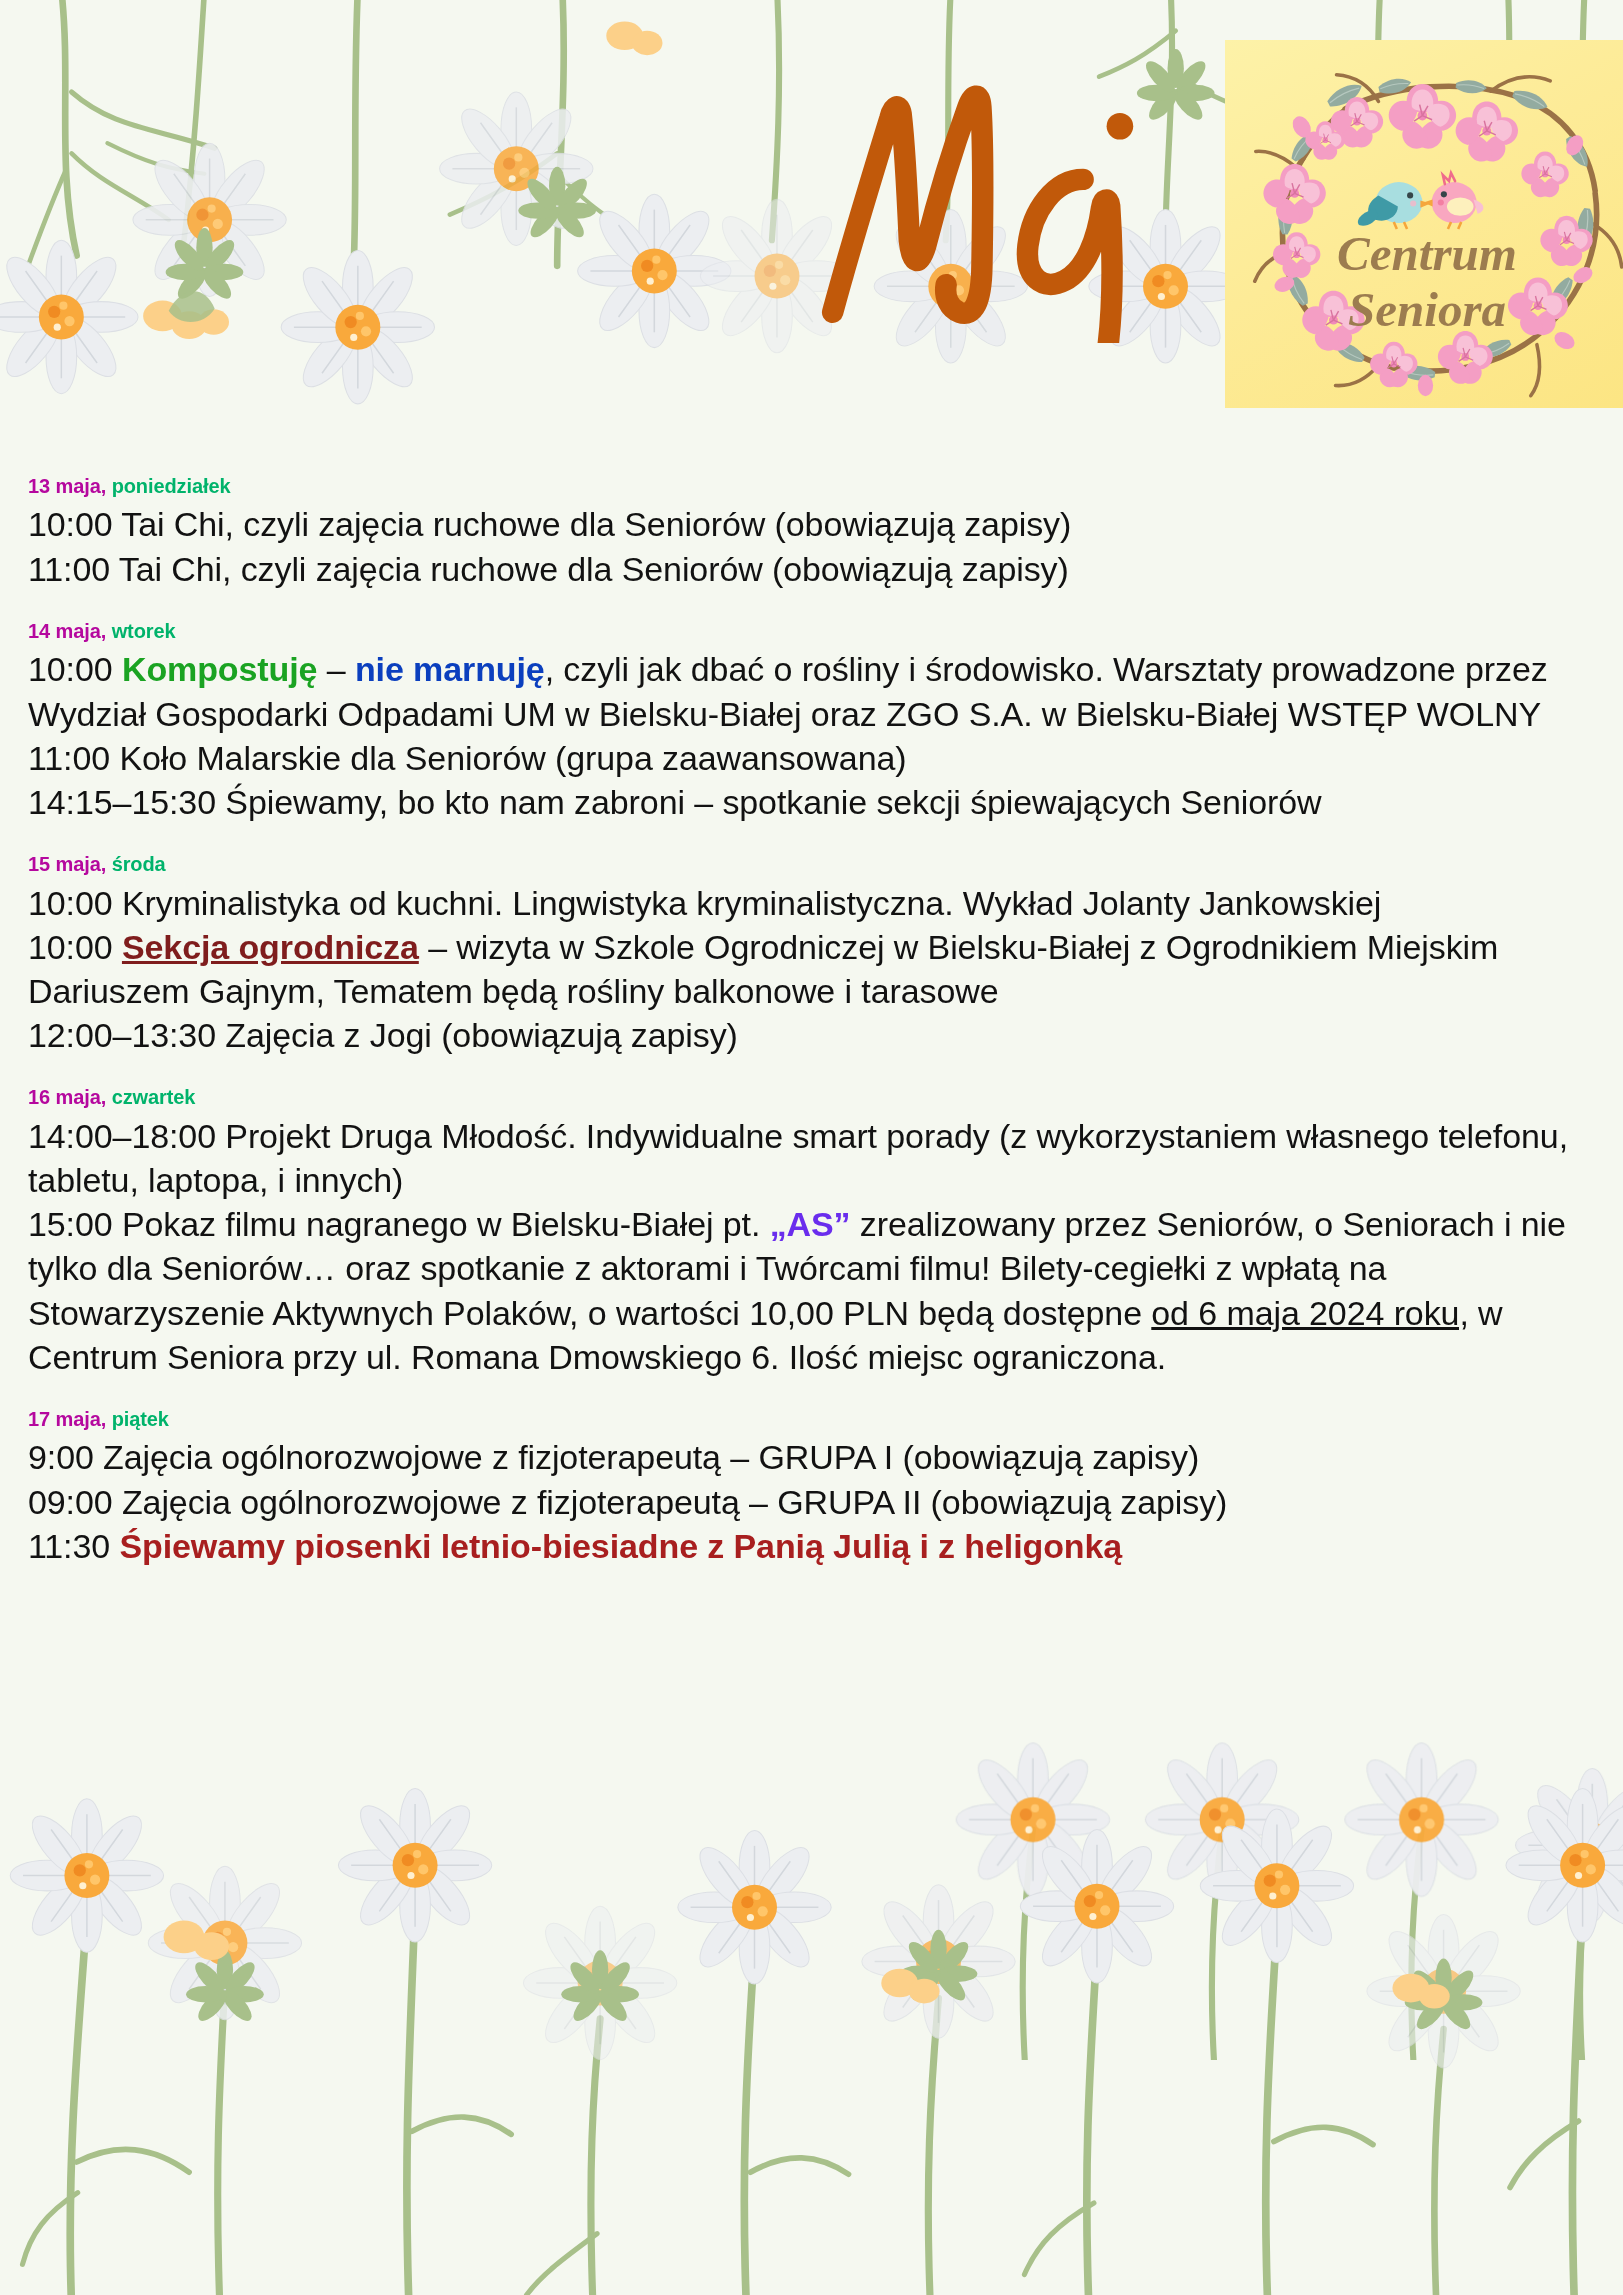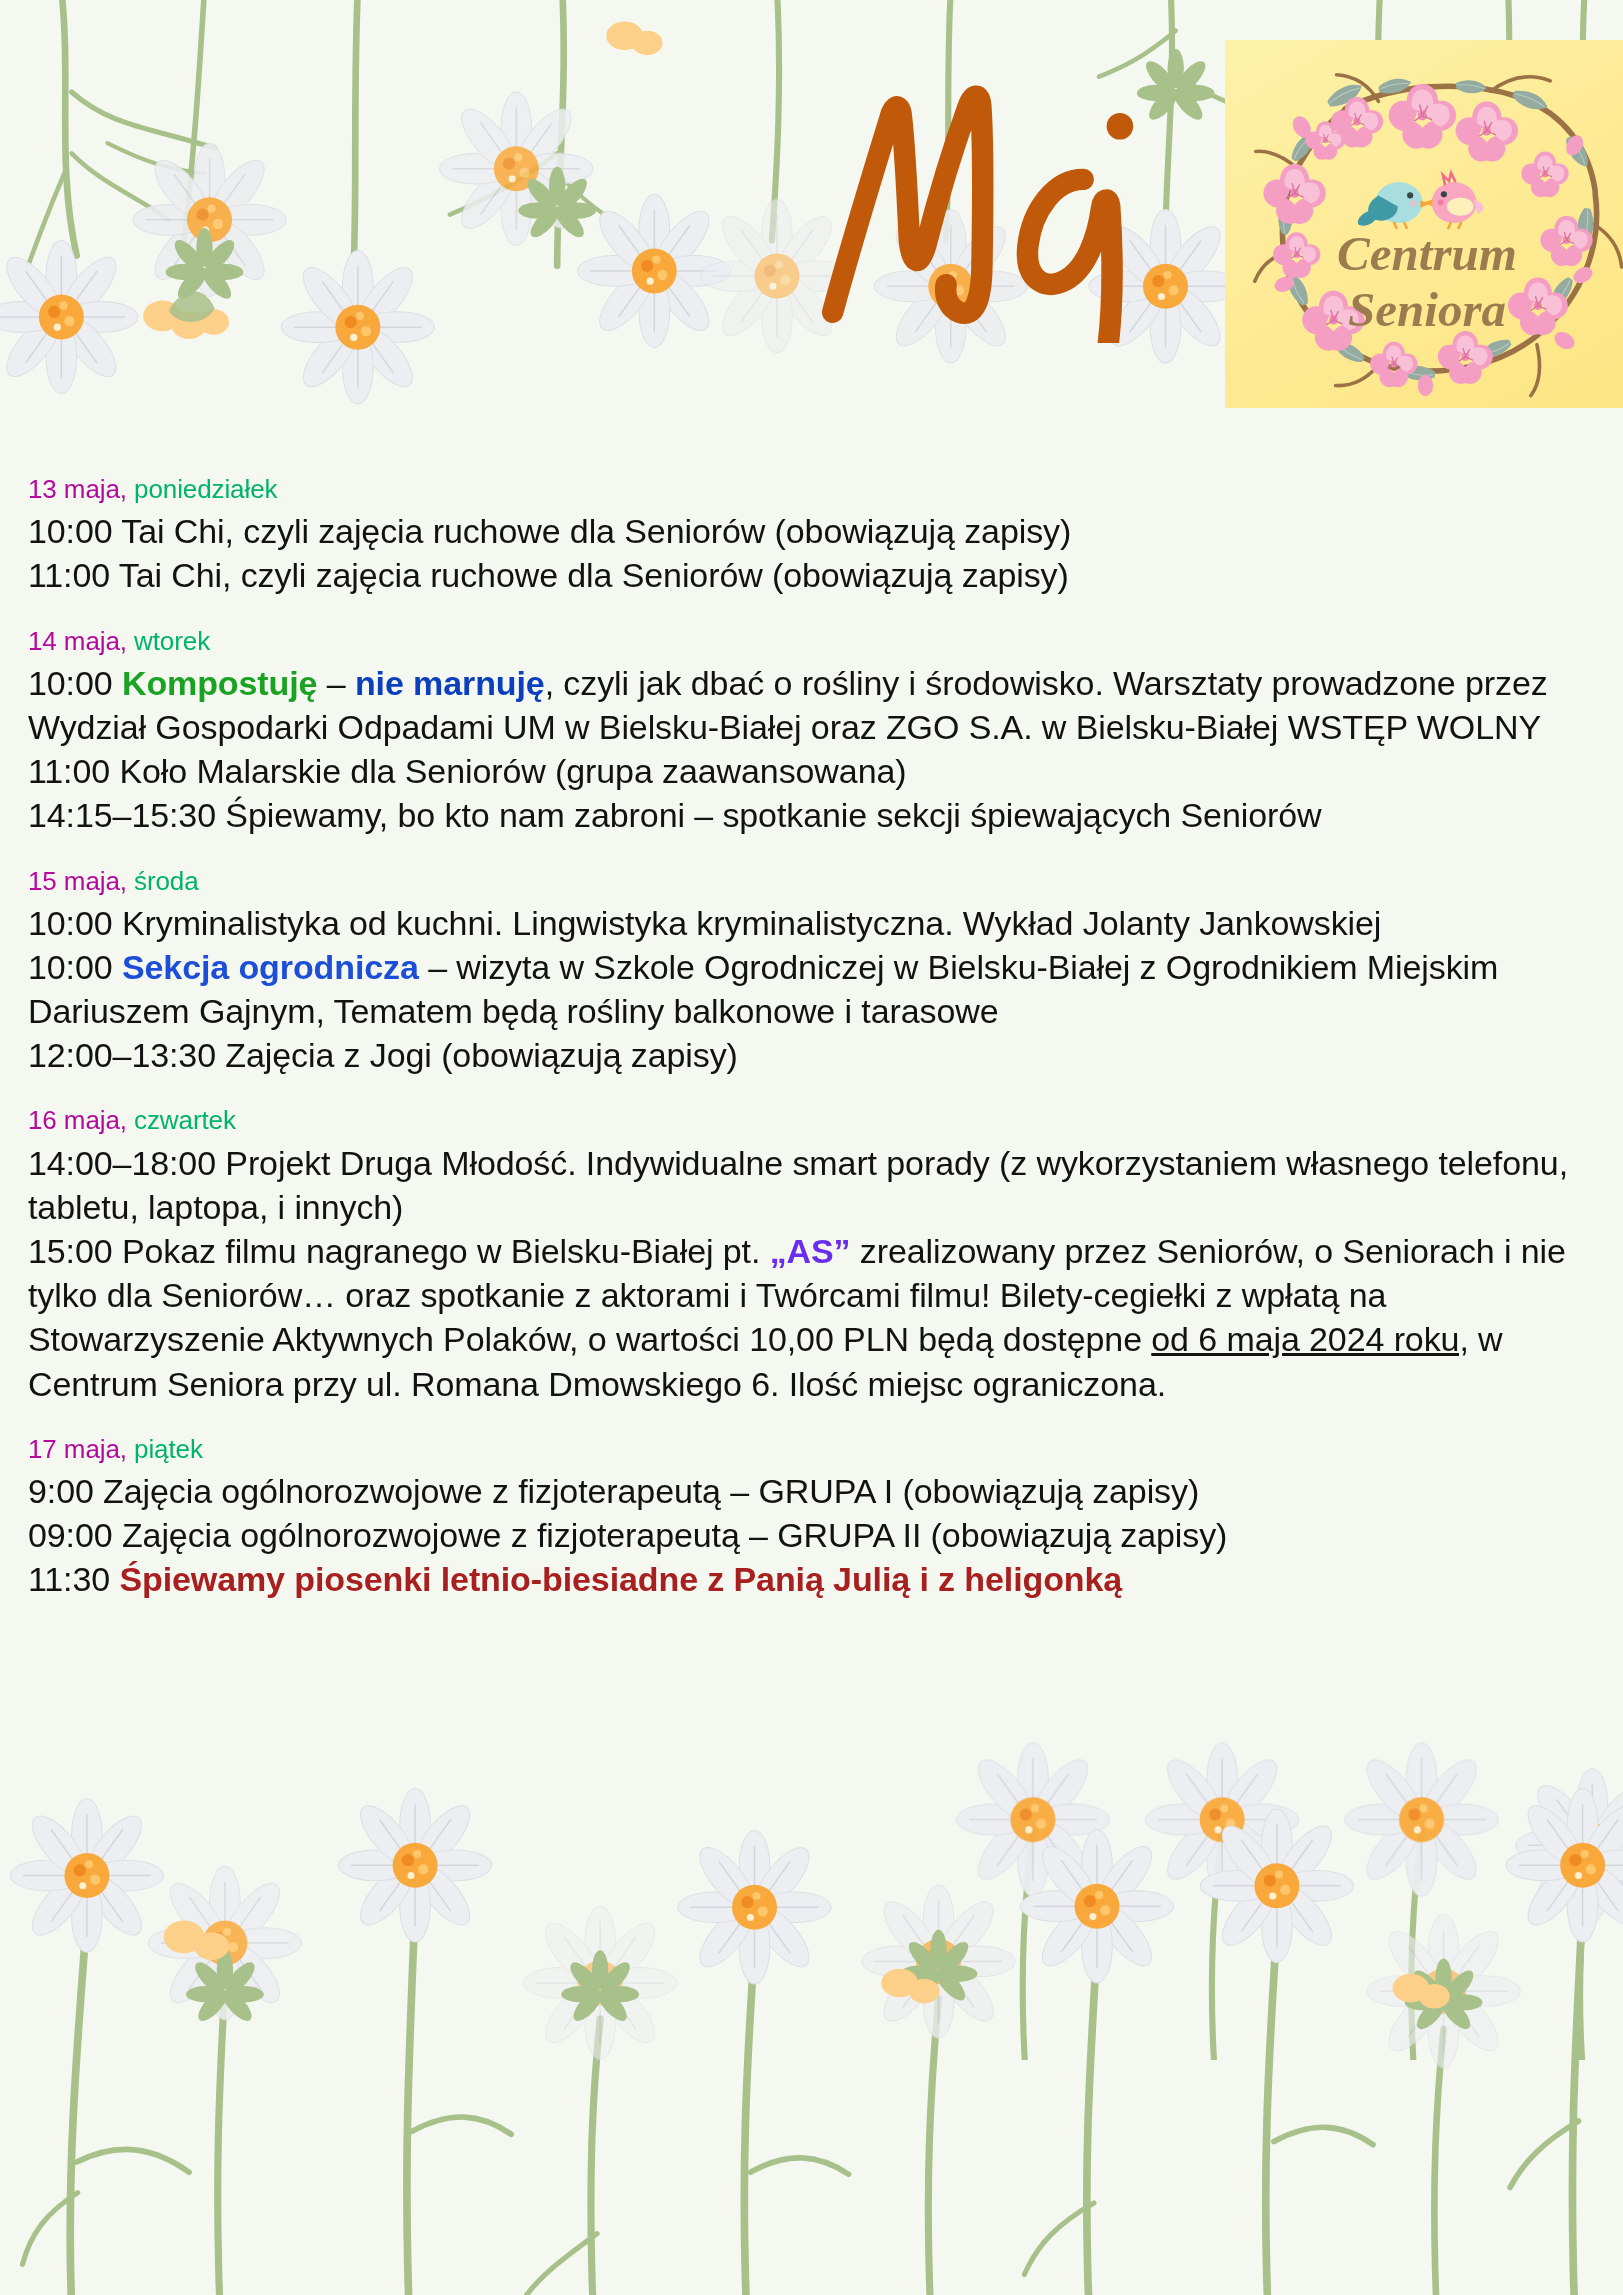--- a/index.html
+++ b/index.html
@@ -29,33 +29,33 @@
     z-index:5;
   }
   #logo-svg{position:absolute;inset:0;width:100%;height:100%;}
 
   
   #schedule{
     position:absolute;left:28px;top:475px;width:1554px;z-index:3;
   }
   .day-block{margin-bottom:29px;}
   .day-head{
-    font-size:26px;font-weight:normal;line-height:1.12;
+    font-size:20px;font-weight:bold;line-height:1.12;
     margin:0 0 5.1px 0;letter-spacing:-0.1px;
   }
   .date-part{color:#b5089e;}
   .weekday-part{color:#00b36b;}
   .event{
     font-size:34px;line-height:1.30;color:#121212;
     margin:0;letter-spacing:-0.1px;
   }
   .b{font-weight:normal;}
   .green{color:#1aa322;font-weight:bold;}
   .blue{color:#0b3fbe;font-weight:bold;}
-  .pink{color:#1d4ed8;font-weight:bold;}
+  .pink{color:#7f1d1d;font-weight:bold;text-decoration:underline;}
   .violet{color:#6a2ded;font-weight:bold;}
   .darkred{color:#a81f1f;font-weight:bold;}
   .u{text-decoration:underline;text-underline-offset:2px;}
 </style>
 </head>
 <body>
 
 <div id="poster">
 
   <svg class="deco" id="deco-top" viewBox="0 0 3175 980" preserveAspectRatio="none">

